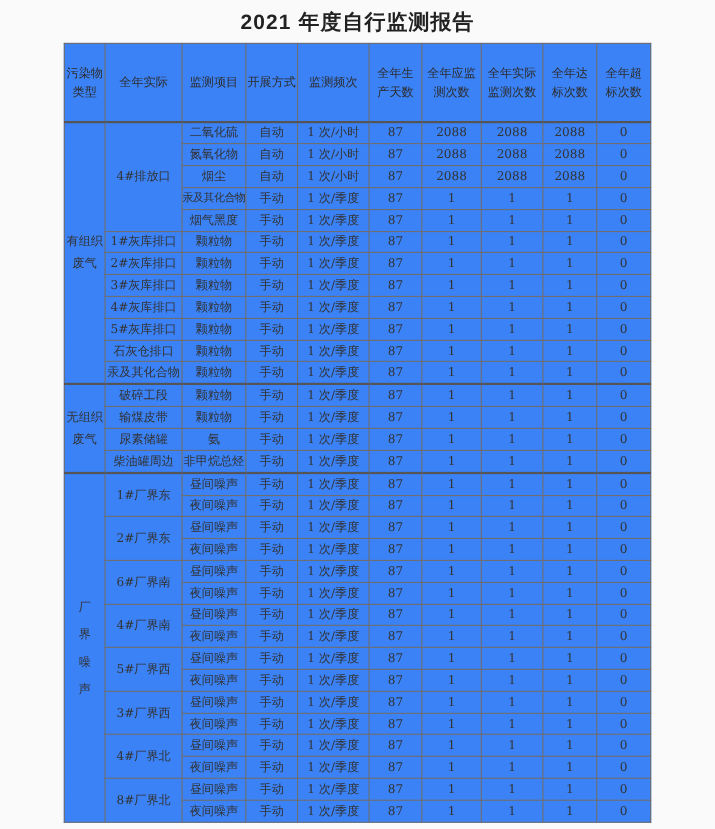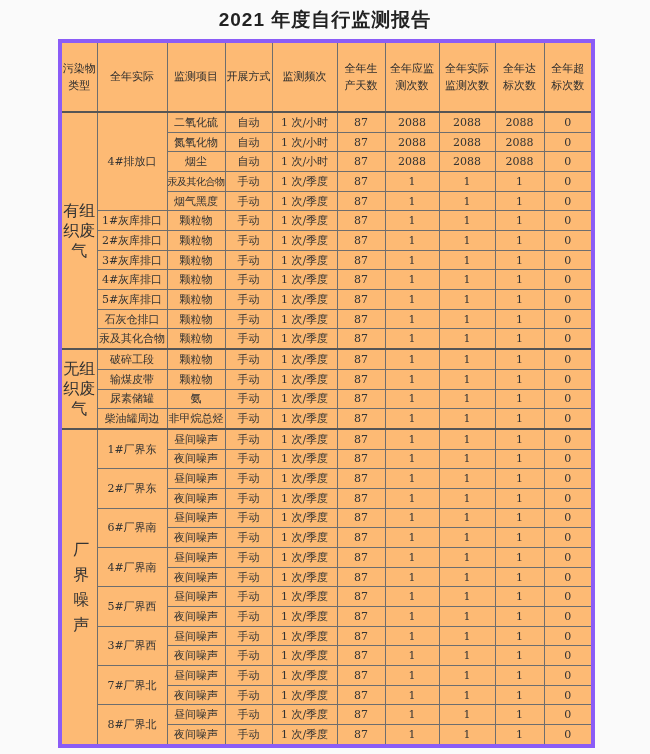--- a/index.html
+++ b/index.html
@@ -16,42 +16,42 @@
     position:absolute;top:7px;left:0;width:100%;
     margin:0;text-align:center;
     font-family:"Liberation Sans","DejaVu Sans",sans-serif;
     font-size:19px;font-weight:bold;color:#222;
     letter-spacing:1px;
   }
   table.monitor{
     position:absolute;left:58px;top:39px;
     width:533px;height:709px;
     border-collapse:collapse;table-layout:fixed;
-    background:#fdba74;
-    border:4px solid #8b5cf6;
+    background:#3b82f6;
+    border:1px solid #8b5cf6;
   }
   th,td{
     border:1px solid #6e6e6e;
     text-align:center;vertical-align:middle;
     padding:0;
     font-size:11px;font-weight:normal;
     color:#333;line-height:1.55;
   }
   thead tr{height:71px;}
   thead th{
     white-space:pre-line;
     font-size:11px;color:#2d2d2d;
     border-bottom:2px solid #555;
   }
   tbody td{white-space:nowrap;}
   td.tight{font-size:10px;letter-spacing:-0.5px;}
   tr.section-start td{border-top:2px solid #555;}
   td.category-cell{white-space:normal;}
   td.category-cell .wrap{
-    display:inline-block;width:34px;line-height:20px;font-size:16px;
+    display:inline-block;width:34px;line-height:20px;font-size:11px;
   }
   td.category-cell.vertical .wrap{
     width:12px;line-height:25px;
   }
 </style>
 </head>
 <body>
 
 <div class="page">
   <h1 class="report-title">2021 年度自行监测报告</h1>
@@ -385,21 +385,21 @@
           <td>夜间噪声</td>
           <td>手动</td>
           <td>1 次/季度</td>
           <td>87</td>
           <td>1</td>
           <td>1</td>
           <td>1</td>
           <td>0</td>
         </tr>
         <tr>
-          <td rowspan="2">7#厂界北</td>
+          <td rowspan="2">4#厂界北</td>
           <td>昼间噪声</td>
           <td>手动</td>
           <td>1 次/季度</td>
           <td>87</td>
           <td>1</td>
           <td>1</td>
           <td>1</td>
           <td>0</td>
         </tr>
         <tr>

